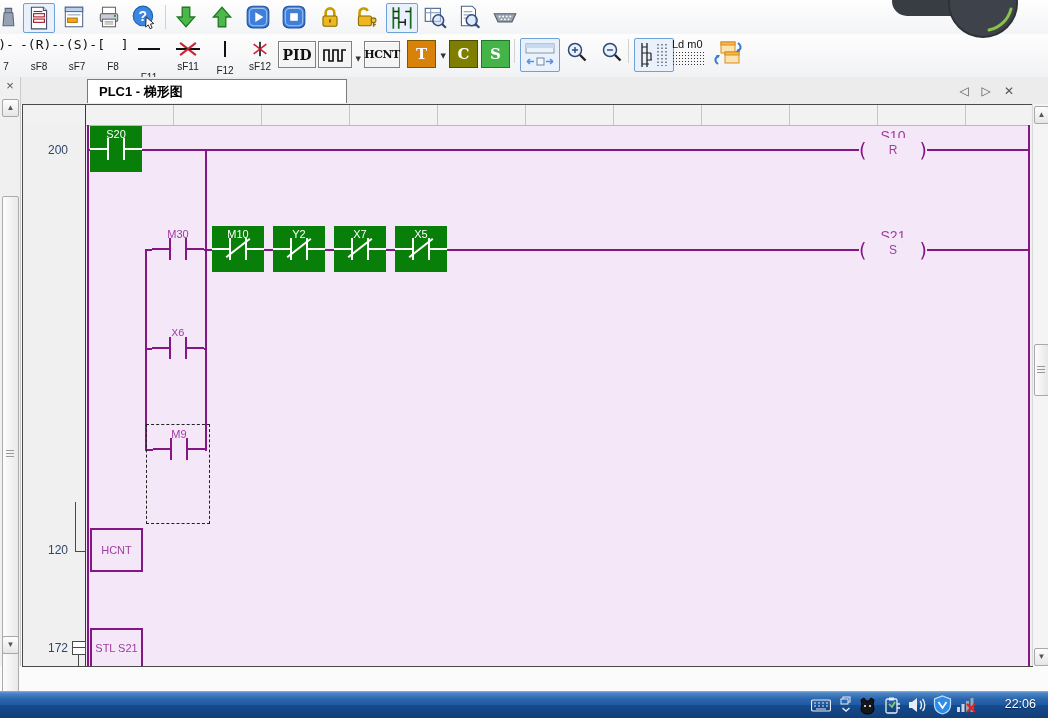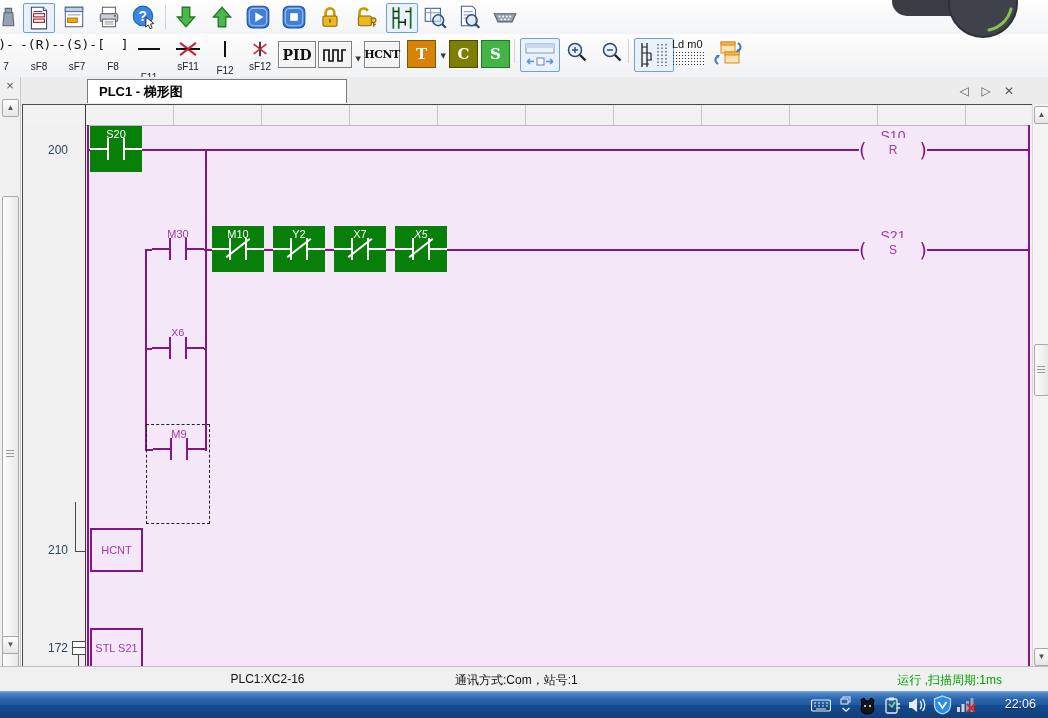--- a/index.html
+++ b/index.html
@@ -333,21 +333,21 @@
         <div class="tick" style="left:590px;"></div>
       <div class="tick" style="left:678px;"></div>
         <div class="tick" style="left:766px;"></div>
       <div class="tick" style="left:854px;"></div>
         <div class="tick" style="left:942px;"></div>
     </div>
     <div id="marginbar"></div>
     <div id="margindiv"></div>
 
     <div class="rownum" style="left:5px;top:38px;">200</div>
-    <div class="rownum" style="left:5px;top:438px;">210</div>
+    <div class="rownum" style="left:5px;top:438px;">120</div>
     <div class="rownum" style="left:5px;top:536px;">172</div>
     <div class="treeL"></div>
     <div class="fold"></div>
     <div style="position:absolute;left:55px;top:549px;width:1px;height:12px;background:#4A4A4A;"></div>
 
     <div class="pline" style="left:64px;top:20px;width:2px;height:541px;"></div>
     <div class="pline" style="left:1005px;top:20px;width:2px;height:541px;"></div>
     <div class="pline" style="left:65px;top:44px;width:941px;height:2px;"></div>
     <div class="pline" style="left:182px;top:44px;width:2px;height:302px;"></div>
     <div class="pline" style="left:122px;top:144px;width:884px;height:2px;"></div>
@@ -386,21 +386,21 @@
         <div class="slash"></div>
     </div>
     <div class="contact on nc" style="left:311px;top:121px;">
       <div class="lbl">X7</div>
       <div class="leadL"></div>
         <div class="b1"></div>
         <div class="b2"></div>
         <div class="leadR"></div>
         <div class="slash"></div>
     </div>
-    <div class="contact on nc" style="left:372px;top:121px;font-style:italic;">
+    <div class="contact on nc" style="left:372px;top:121px;">
       <div class="lbl">X5</div>
       <div class="leadL"></div>
         <div class="b1"></div>
         <div class="b2"></div>
         <div class="leadR"></div>
         <div class="slash"></div>
     </div>
     <div class="contact off" style="left:129px;top:220px;font-family:Liberation Mono, monospace;">
       <div class="lbl">X6</div>
       <div class="leadL"></div>
@@ -441,25 +441,20 @@
   <div id="vscroll">
     <div class="sbtn" style="left:1px;top:2px;width:13px;">▲</div>
     <div id="vthumb">
       <div class="grip" style="left:2px;top:21px;"></div>
         <div class="grip" style="left:2px;top:24px;"></div>
         <div class="grip" style="left:2px;top:27px;"></div>
     </div>
     <div class="sbtn" style="left:1px;top:544px;width:13px;">▼</div>
   </div>
 
-  <div id="status">
-    <div class="st" style="left:190px;width:155px;text-align:center;">PLC1:XC2-16</div>
-    <div class="st" style="left:455px;">通讯方式:Com，站号:1</div>
-    <div class="st" id="run-label" style="right:46px;">运行 ,扫描周期:1ms</div>
-  </div>
 
   <div id="taskbar">
     <div class="tray" style="left:810px;">
       <svg width="20" height="15" viewBox="0 0 20 15">
           <rect x="0.5" y="2" width="19" height="11" rx="1.5" fill="none" stroke="#E8EDF4" stroke-width="1.2"></rect>
           <path d="M3 5h2M7 5h2M11 5h2M15 5h2M3 8h2M7 8h2M11 8h2M15 8h2M5 11h10" stroke="#E8EDF4" stroke-width="1"></path>
         </svg>
     </div>
     <div class="tray" style="left:838px;width:16px;">
       <svg width="12" height="18" viewBox="0 0 12 18">

